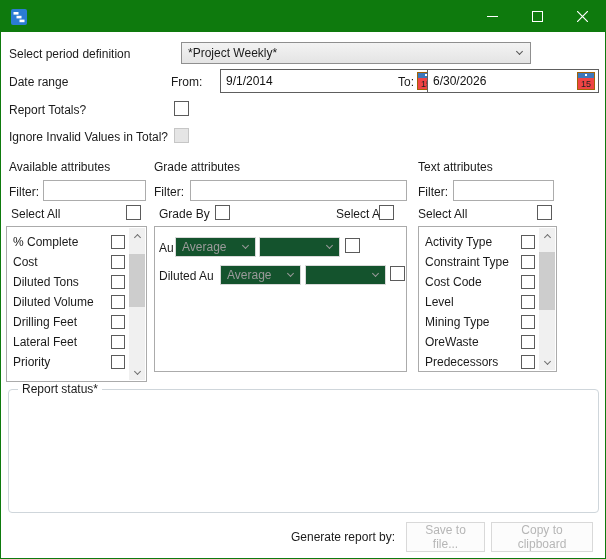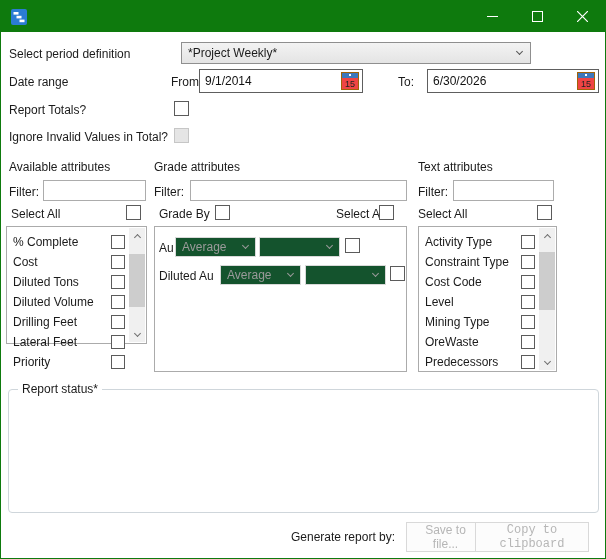--- a/index.html
+++ b/index.html
@@ -100,21 +100,21 @@
   </div>
 
   <span class="lbl" style="left:8px; top:46px;">Select period definition</span>
   <div class="combobox" style="left:180px; top:41px; width:350px;">
     <span class="flex">*Project Weekly*</span>
     <i class="chev down" style="color:#555;"></i>
   </div>
 
   <span class="lbl" style="left:8px; top:74px;">Date range</span>
   <span class="lbl" style="left:170px; top:74px;">From:</span>
-  <div class="datebox" style="left:198px; top:68px; width:164px;">
+  <div class="datebox" style="left:219px; top:68px; width:219px;">
     <input value="9/1/2014" style="">
     <span class="cal-btn">
       <span class="cal-icon">
         <span class="cal-head">
             <span class="cal-dot"></span>
           </span>
         <span class="cal-day">15</span>
       </span>
     </span>
   </div>
@@ -155,21 +155,21 @@
 
   <span class="lbl" style="left:10px; top:206px;">Select All</span>
   <span class="cb" style="left:125px; top:204px;"></span>
   <span class="lbl" style="left:158px; top:206px;">Grade By</span>
   <span class="cb" style="left:214px; top:204px;"></span>
   <span class="lbl" style="left:335px; top:206px;">Select All</span>
   <span class="cb" style="left:378px; top:204px;"></span>
   <span class="lbl" style="left:417px; top:206px;">Select All</span>
   <span class="cb" style="left:536px; top:204px;"></span>
 
-  <div class="listbox" style="left:5px; top:225px; width:141px; height:118px;">
+  <div class="listbox" style="left:5px; top:225px; width:141px; height:156px;">
     <div class="list-items">
         <div class="list-row">
         <span class="li-label">% Complete</span>
         <span class="cb-inline"></span>
       </div>
         <div class="list-row">
         <span class="li-label">Cost</span>
         <span class="cb-inline"></span>
       </div>
         <div class="list-row">
@@ -273,15 +273,15 @@
         </div>
     </div>
   </div>
 
   <div class="groupbox" style="left:7px; top:388px; width:591px; height:124px;">
     <span class="legend">Report status*</span>
   </div>
 
   <span class="lbl" style="left:290px; top:529px;">Generate report by:</span>
   <button class="btn-disabled" style="left:405px; top:521px; width:79px;" disabled="">Save to file...</button>
-  <button class="btn-disabled" style="left:474px; top:521px; width:114px;font-family:Liberation Mono, monospace;" disabled="">Copy to clipboard</button>
+  <button class="btn-disabled" style="left:490px; top:521px; width:102px;" disabled="">Copy to clipboard</button>
 
 </div>
 
 </body></html>

